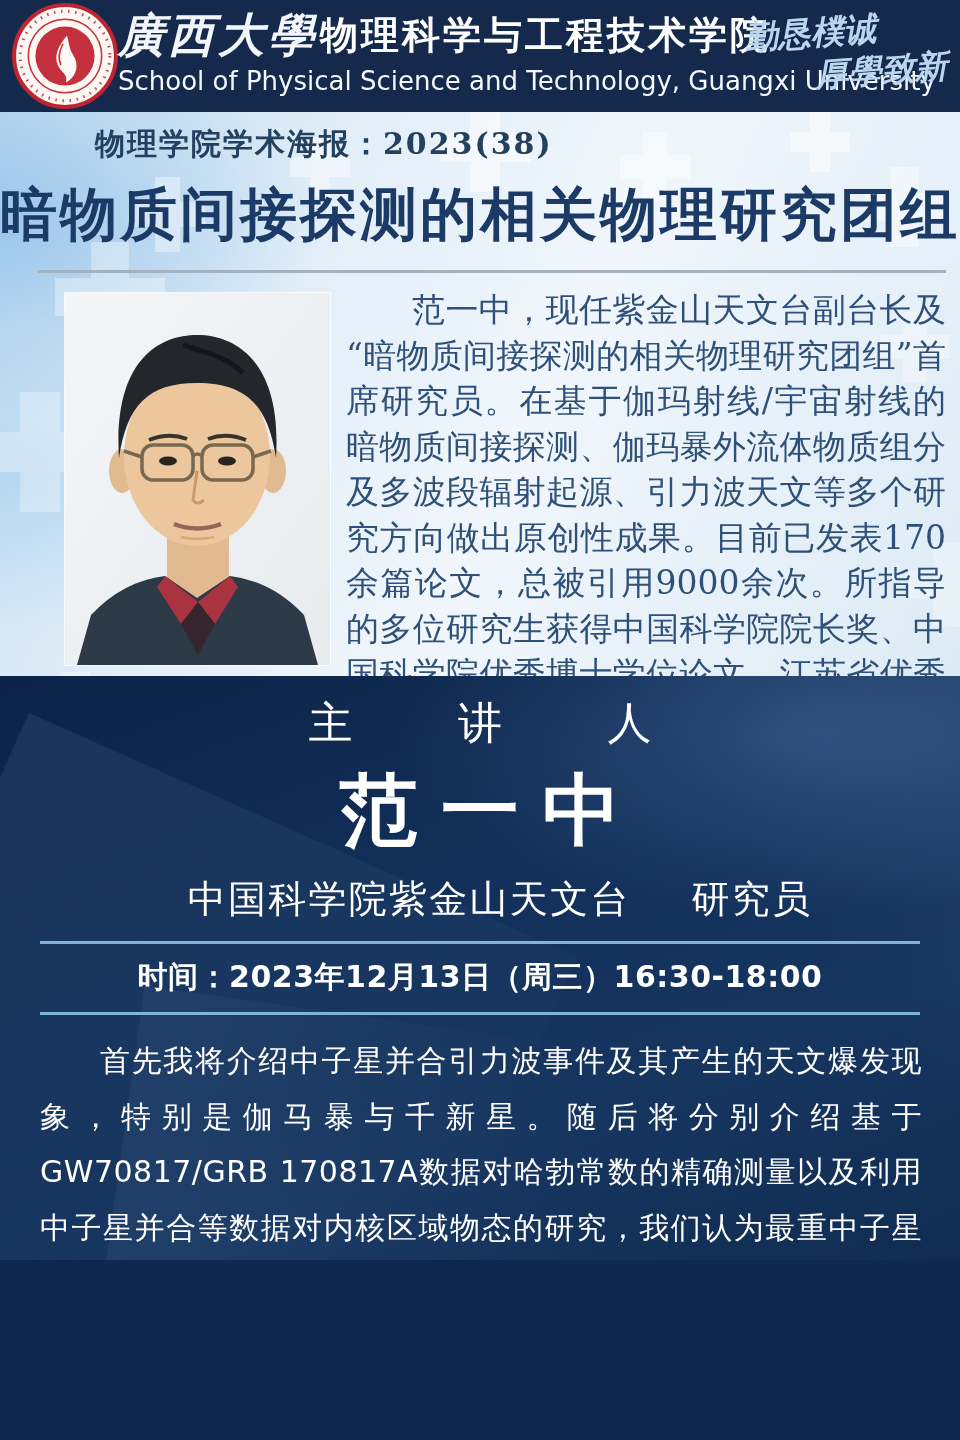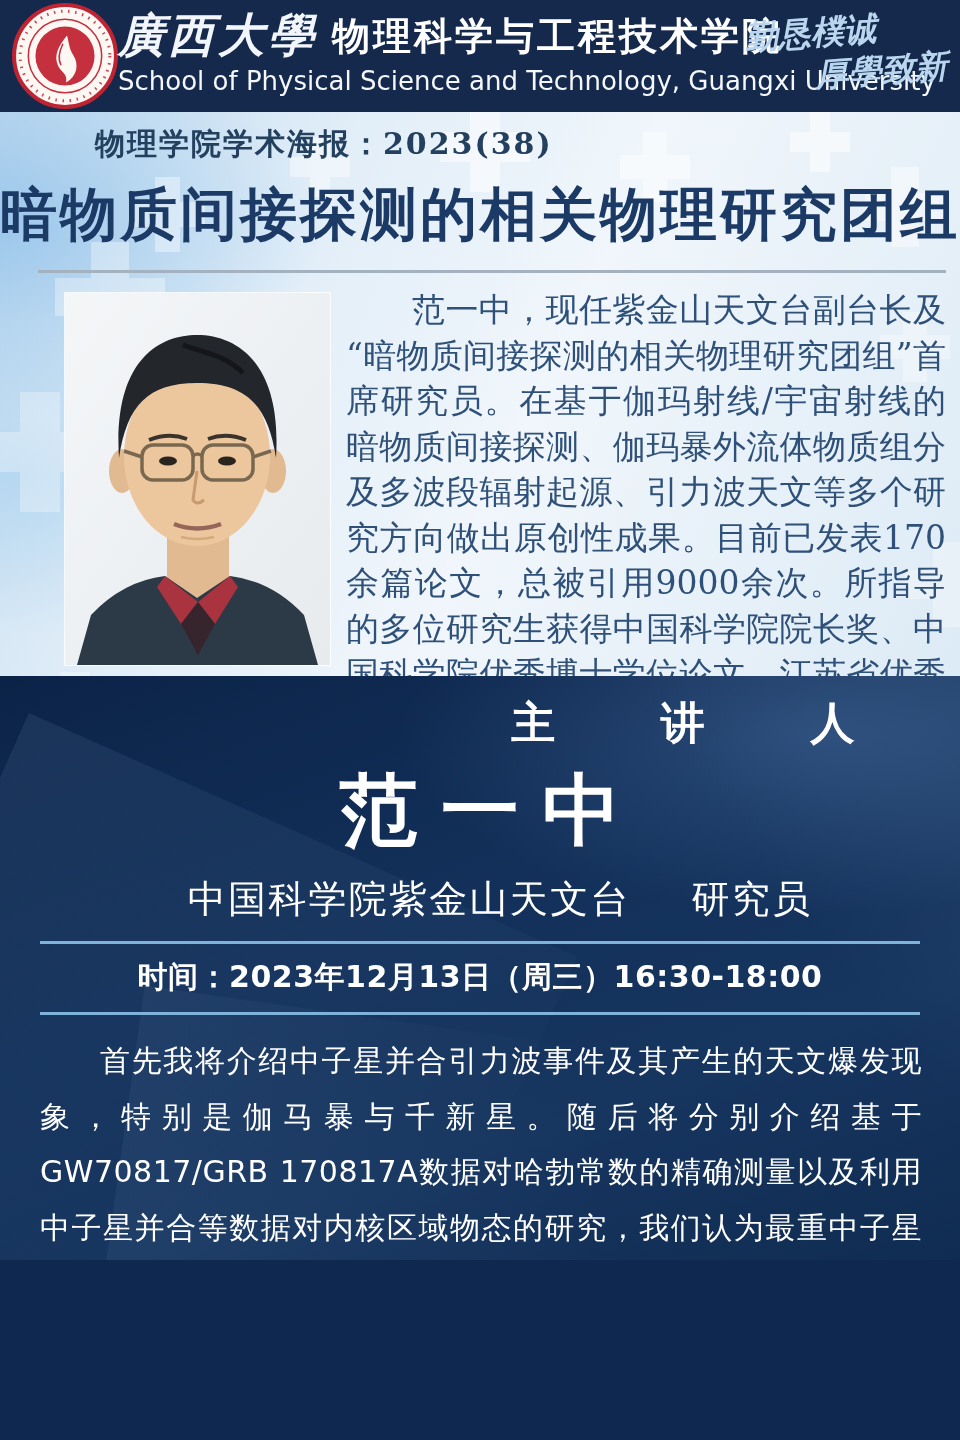--- a/index.html
+++ b/index.html
@@ -12,21 +12,21 @@
 
   
   .header {
     position:relative; height:112px;
     background:linear-gradient(100deg,#14264a 0%,#16294f 55%,#122streets 100%);
     background:#15294d;
     z-index:5;
   }
   .logo-wrap { position:absolute; left:12px; top:3px; width:106px; height:106px; }
   .header-text { position:absolute; left:118px; top:8px; color:#fff; }
-  .univ-line { display:flex; align-items:flex-end; gap:14px; }
+  .univ-line { display:flex; align-items:center; gap:2px; }
   .univ-name {
     font-family:"DejaVu Serif", serif; font-style:italic; font-weight:bold;
     font-size:46px; line-height:54px; letter-spacing:4px; color:#f2f6fb;
   }
   .school-cn { font-size:38px; line-height:52px; font-weight:bold; letter-spacing:3px; }
   .school-en { font-size:26px; margin-top:4px; letter-spacing:0px; color:#f4f7fb; }
   .motto {
     position:absolute; right:14px; top:10px; color:#b9d6ee;
     font-family:"DejaVu Serif", serif; font-style:italic; font-weight:bold;
     font-size:33px; transform:rotate(-4deg); line-height:42px; text-align:left;
@@ -82,22 +82,22 @@
     background:linear-gradient(135deg, rgba(150,185,225,.10), transparent 55%);
     transform:rotate(24deg); }
   .deco2 { right:-150px; top:-60px; width:700px; height:500px;
     background:linear-gradient(245deg, rgba(160,195,235,.12), transparent 50%);
     transform:rotate(-12deg); }
   .deco3 { left:120px; bottom:-80px; width:800px; height:300px;
     background:linear-gradient(80deg, rgba(140,175,215,.08), transparent 60%);
     transform:rotate(8deg); }
 
   .speaker-label {
-    position:relative; z-index:2; margin-top:18px; text-align:right;
-    font-size:44px; font-weight:700; letter-spacing:2.4em; text-indent:2.4em;
+    position:relative; z-index:2; margin-top:18px; text-align:center;
+    font-size:44px; font-weight:400; letter-spacing:2.4em; text-indent:2.4em;
   }
   .speaker-name {
     position:relative; z-index:2; margin-top:6px; text-align:center;
     font-size:78px; font-weight:bold; letter-spacing:.3em; text-indent:.3em;
   }
   .speaker-affiliation {
     position:relative; z-index:2; margin-top:10px; text-align:center;
     font-family:"DejaVu Serif", serif; font-size:38px; font-weight:500;
     letter-spacing:.06em;
     margin-left:40px;

